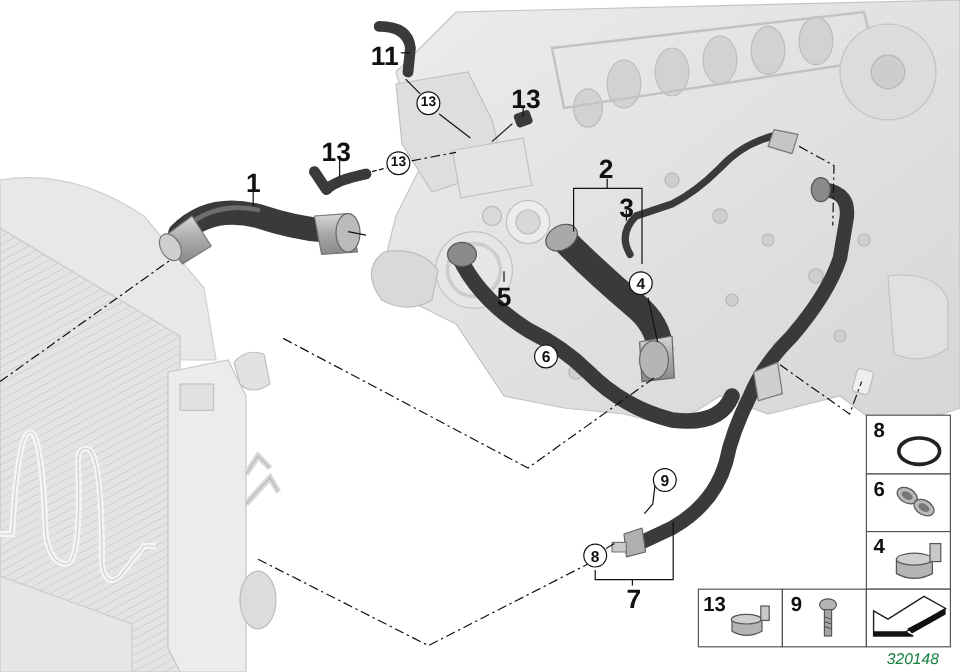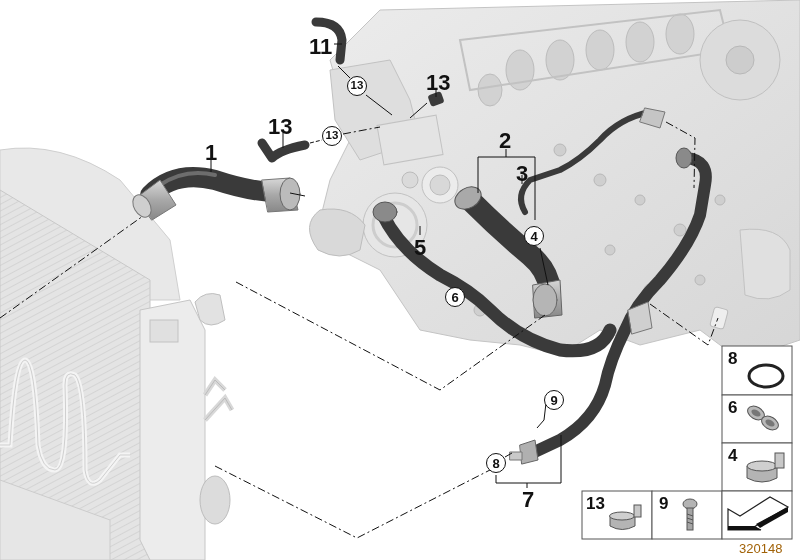--- a/index.html
+++ b/index.html
@@ -2,21 +2,21 @@
 <html><head>
 <meta charset="utf-8">
 <style>
   html, body { margin: 0; padding: 0; background: #ffffff; }
   body { width: 800px; height: 560px; overflow: hidden; position: relative; font-family: "Liberation Sans", sans-serif; }
   #stage { position: absolute; left: 0; top: 0; width: 800px; height: 560px; }
   .lbl { position: absolute; font-family: "Liberation Sans", sans-serif; font-weight: bold; font-size: 22px; color: #111; line-height: 1; }
   .circ { position: absolute; width: 20px; height: 20px; border: 1.6px solid #111; border-radius: 50%; background: #fff; font-family: "Liberation Sans", sans-serif; font-weight: bold; font-size: 13px; color: #111; display: flex; align-items: center; justify-content: center; line-height: 1; box-sizing: border-box; }
   .circ.wide { font-size: 11.5px; }
   .box-lbl { position: absolute; font-family: "Liberation Sans", sans-serif; font-weight: bold; font-size: 17px; color: #111; line-height: 1; }
-  .docnum { position: absolute; font-family: "Liberation Sans", sans-serif; font-size: 13px; color: #a16207; }
+  .docnum { position: absolute; font-family: "Liberation Sans", sans-serif; font-size: 13px; color: #15803d; font-style: italic; }
 </style>
 </head>
 <body>
 
 <div id="stage">
 <svg width="800" height="560" viewBox="0 0 800 560" xmlns="http://www.w3.org/2000/svg">
   <defs>
     <linearGradient id="engG" x1="0" y1="0" x2="1" y2="1">
       <stop offset="0" stop-color="#ececec"></stop>
       <stop offset="1" stop-color="#d6d6d6"></stop>

